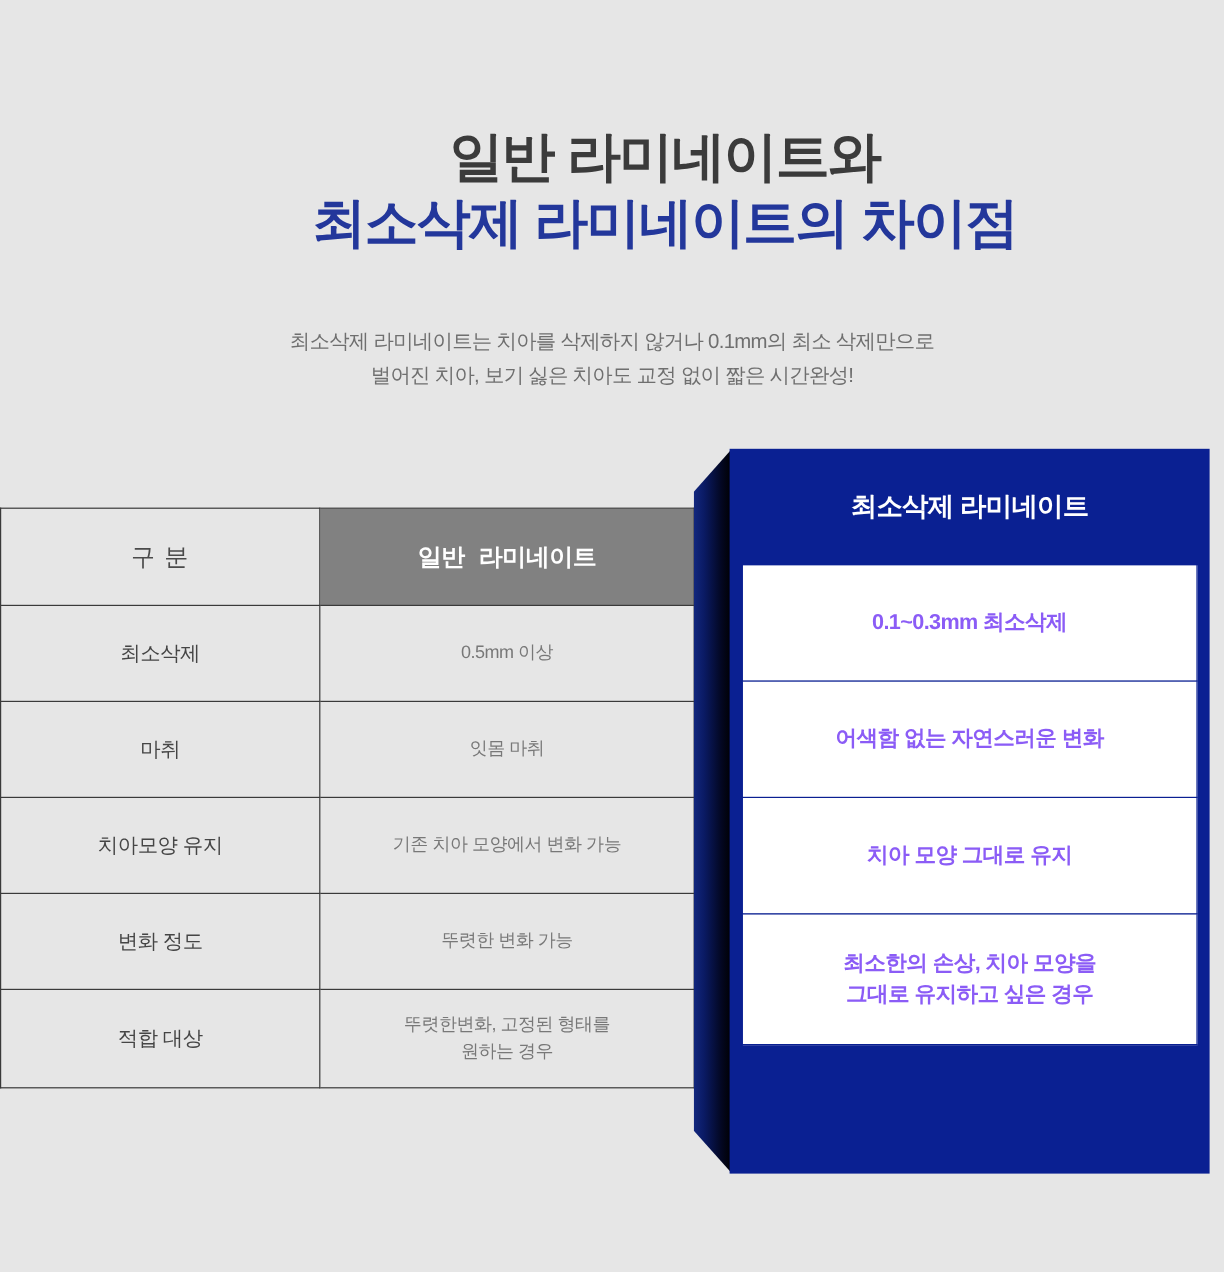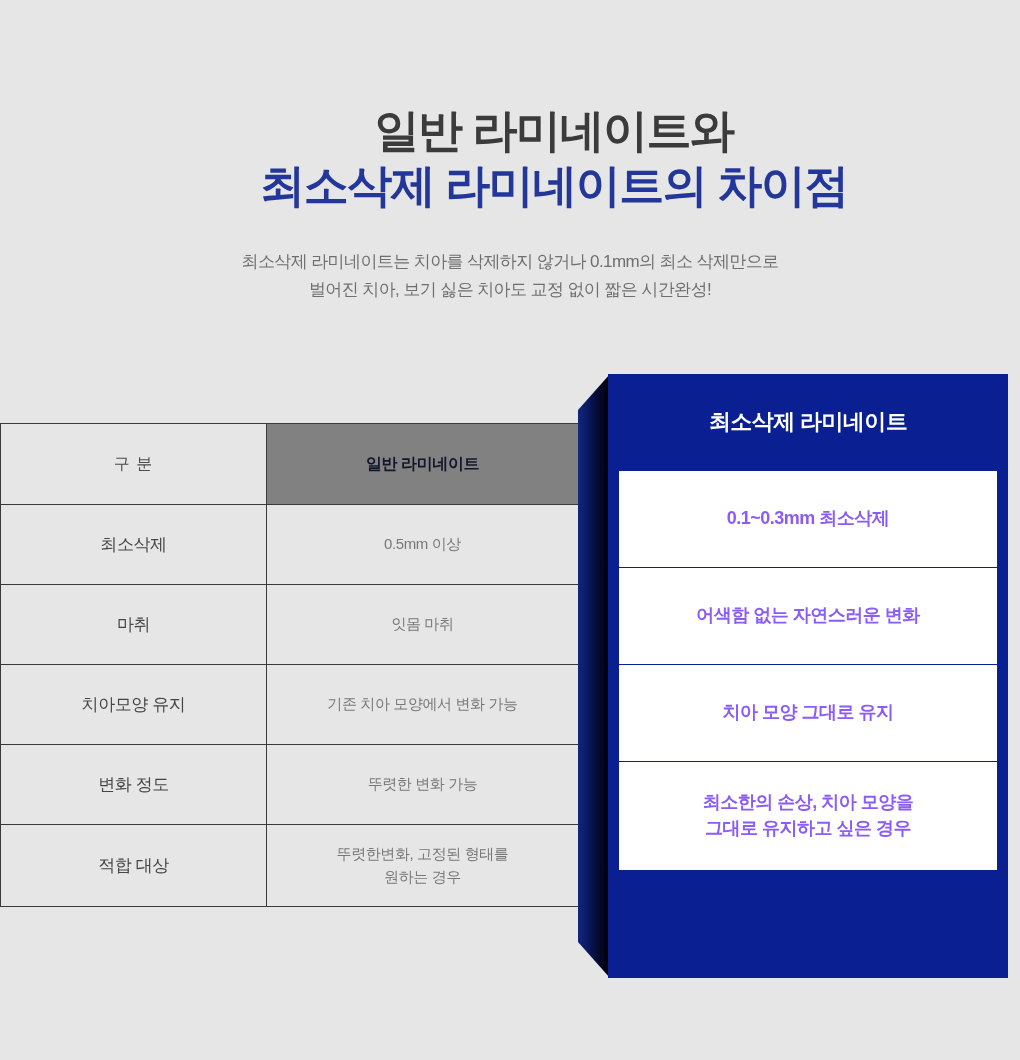--- a/index.html
+++ b/index.html
@@ -35,21 +35,21 @@
     font-size: 45px;
     color: #3b3b3b;
   }
   .headline-line-2 {
     font-size: 45px;
     color: #23379b;
   }
 
   .subhead {
     position: absolute;
-    top: 248px;
+    top: 271px;
     left: 0;
     width: 1020px;
     text-align: center;
     font-size: 17px;
     line-height: 1.62;
     color: #6f6f6f;
     letter-spacing: -0.6px;
     font-weight: 400;
   }
   .subhead span { display: block; }
@@ -71,29 +71,30 @@
     vertical-align: middle;
     font-weight: 400;
     letter-spacing: -0.4px;
     padding: 0;
   }
   .compare-table .col-label { width: 265px; }
   .compare-table .col-value { width: 311px; }
 
   .compare-table thead th {
     height: 80px;
-    font-size: 16px;
+    font-size: 20px;
     color: #4a4a4a;
     letter-spacing: 1px;
   }
   .compare-table thead th.head-general {
     background: #818181;
-    color: #0f172a;
+    color: #ffffff;
     font-weight: 700;
     letter-spacing: -0.4px;
+    font-family: Liberation Mono, monospace;
   }
 
   .compare-table tbody tr { height: 80px; }
   .compare-table tbody tr.tall { height: 82px; }
   .compare-table tbody td.cell-label {
     font-size: 17px;
     color: #454545;
   }
   .compare-table tbody td.cell-value {
     font-size: 15px;

